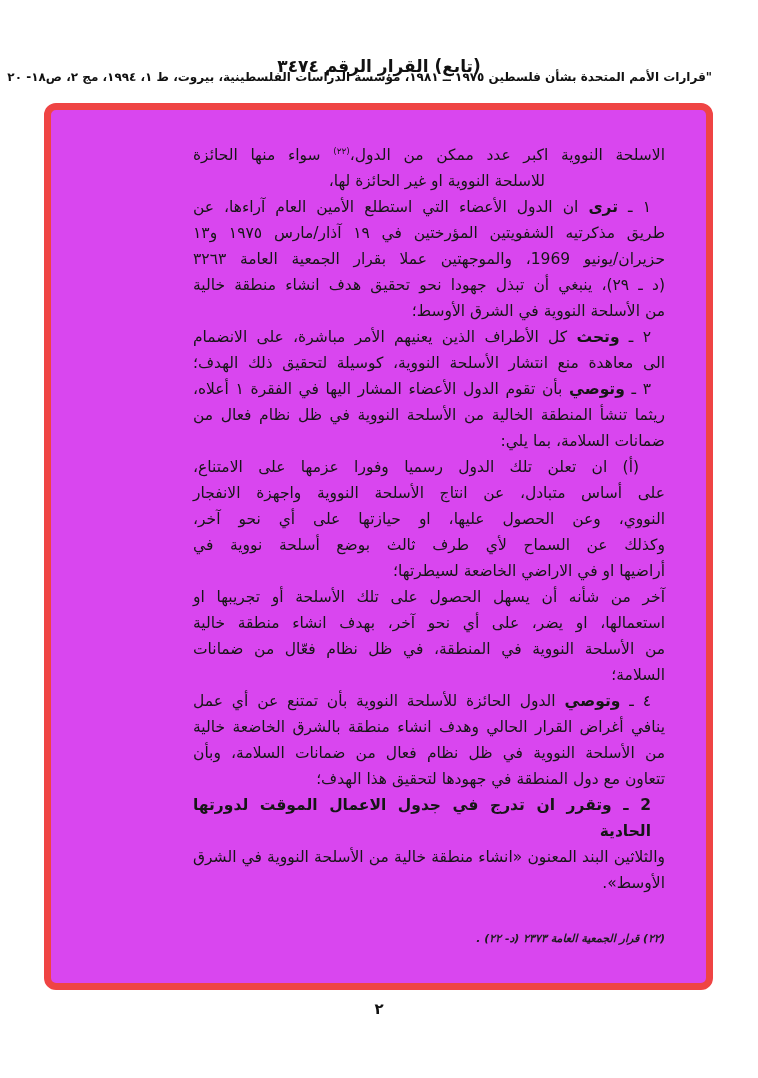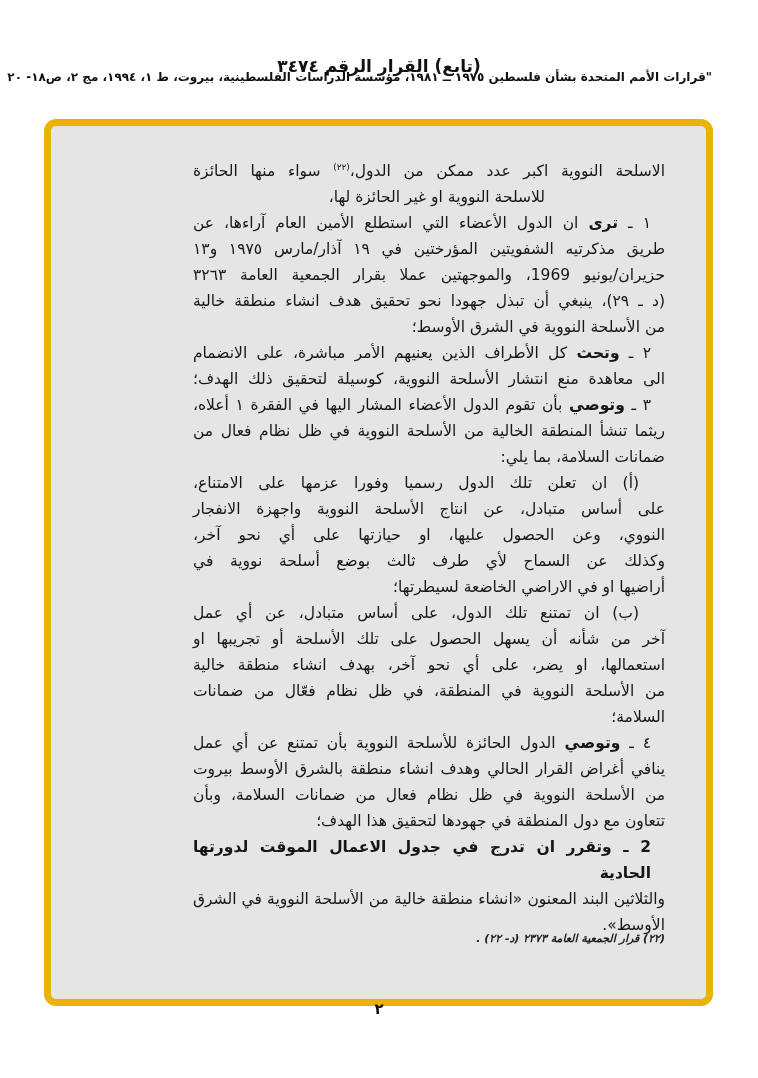--- a/index.html
+++ b/index.html
@@ -31,24 +31,23 @@
     font-size: 12px;
     font-weight: 700;
     color: #111111;
   }
 
   .green-frame {
     position: absolute;
     left: 44px; top: 103px;
     width: 669px; height: 887px;
     box-sizing: border-box;
-    border: 7px solid #eab308;
+    border: 7px solid #ef4444;
     border-radius: 12px;
-    background: #e5e5e5;
-    margin-top: 16px;
+    background: #d946ef;
   }
 
   .body-lines {
     box-sizing: border-box;
     width: 100%; height: 100%;
     padding: 32px 41px 0 142px;
     direction: rtl;
     font-size: 15.5px;
     line-height: 26px;
     color: #161616;
@@ -103,27 +102,26 @@
         <div class="line just" style="padding-right: 14px;"><span>٢ ـ </span><span class="bold">وتحث</span><span> كل الأطراف الذين يعنيهم الأمر مباشرة، على الانضمام</span></div>
         <div class="line just"><span>الى معاهدة منع انتشار الأسلحة النووية، كوسيلة لتحقيق ذلك الهدف؛</span></div>
         <div class="line just" style="padding-right: 14px;"><span>٣ ـ </span><span class="bold">وتوصي</span><span> بأن تقوم الدول الأعضاء المشار اليها في الفقرة ١ أعلاه،</span></div>
         <div class="line just"><span>ريثما تنشأ المنطقة الخالية من الأسلحة النووية في ظل نظام فعال من</span></div>
         <div class="line"><span>ضمانات السلامة، بما يلي:</span></div>
         <div class="line just" style="padding-right: 26px;"><span>(أ) ان تعلن تلك الدول رسميا وفورا عزمها على الامتناع،</span></div>
         <div class="line just"><span>على أساس متبادل، عن انتاج الأسلحة النووية واجهزة الانفجار</span></div>
         <div class="line just"><span>النووي، وعن الحصول عليها، او حيازتها على أي نحو آخر،</span></div>
         <div class="line just"><span>وكذلك عن السماح لأي طرف ثالث بوضع أسلحة نووية في</span></div>
         <div class="line"><span>أراضيها او في الاراضي الخاضعة لسيطرتها؛</span></div>
-        <div class="line just" style="padding-right: 26px;"><span>(ب) ان تمتنع تلك الدول، على أساس متبادل، عن أي عمل</span></div>
         <div class="line just"><span>آخر من شأنه أن يسهل الحصول على تلك الأسلحة أو تجريبها او</span></div>
         <div class="line just"><span>استعمالها، او يضر، على أي نحو آخر، بهدف انشاء منطقة خالية</span></div>
         <div class="line just"><span>من الأسلحة النووية في المنطقة، في ظل نظام فعّال من ضمانات</span></div>
         <div class="line"><span>السلامة؛</span></div>
         <div class="line just" style="padding-right: 14px;"><span>٤ ـ </span><span class="bold">وتوصي</span><span> الدول الحائزة للأسلحة النووية بأن تمتنع عن أي عمل</span></div>
-        <div class="line just"><span>ينافي أغراض القرار الحالي وهدف انشاء منطقة بالشرق الأوسط بيروت</span></div>
+        <div class="line just"><span>ينافي أغراض القرار الحالي وهدف انشاء منطقة بالشرق الخاضعة خالية</span></div>
         <div class="line just"><span>من الأسلحة النووية في ظل نظام فعال من ضمانات السلامة، وبأن</span></div>
         <div class="line"><span>تتعاون مع دول المنطقة في جهودها لتحقيق هذا الهدف؛</span></div>
         <div class="line just" style="padding-right: 14px;"><span class="bold">2 ـ وتقرر ان تدرج في جدول الاعمال الموقت لدورتها الحادية</span></div>
         <div class="line just"><span>والثلاثين البند المعنون «انشاء منطقة خالية من الأسلحة النووية في الشرق</span></div>
         <div class="line"><span>الأوسط».</span></div>
       </div>
   </div>
 
   <div class="footnote">(٢٢) قرار الجمعية العامة ٢٣٧٣ (د- ٢٢) .</div>
 

